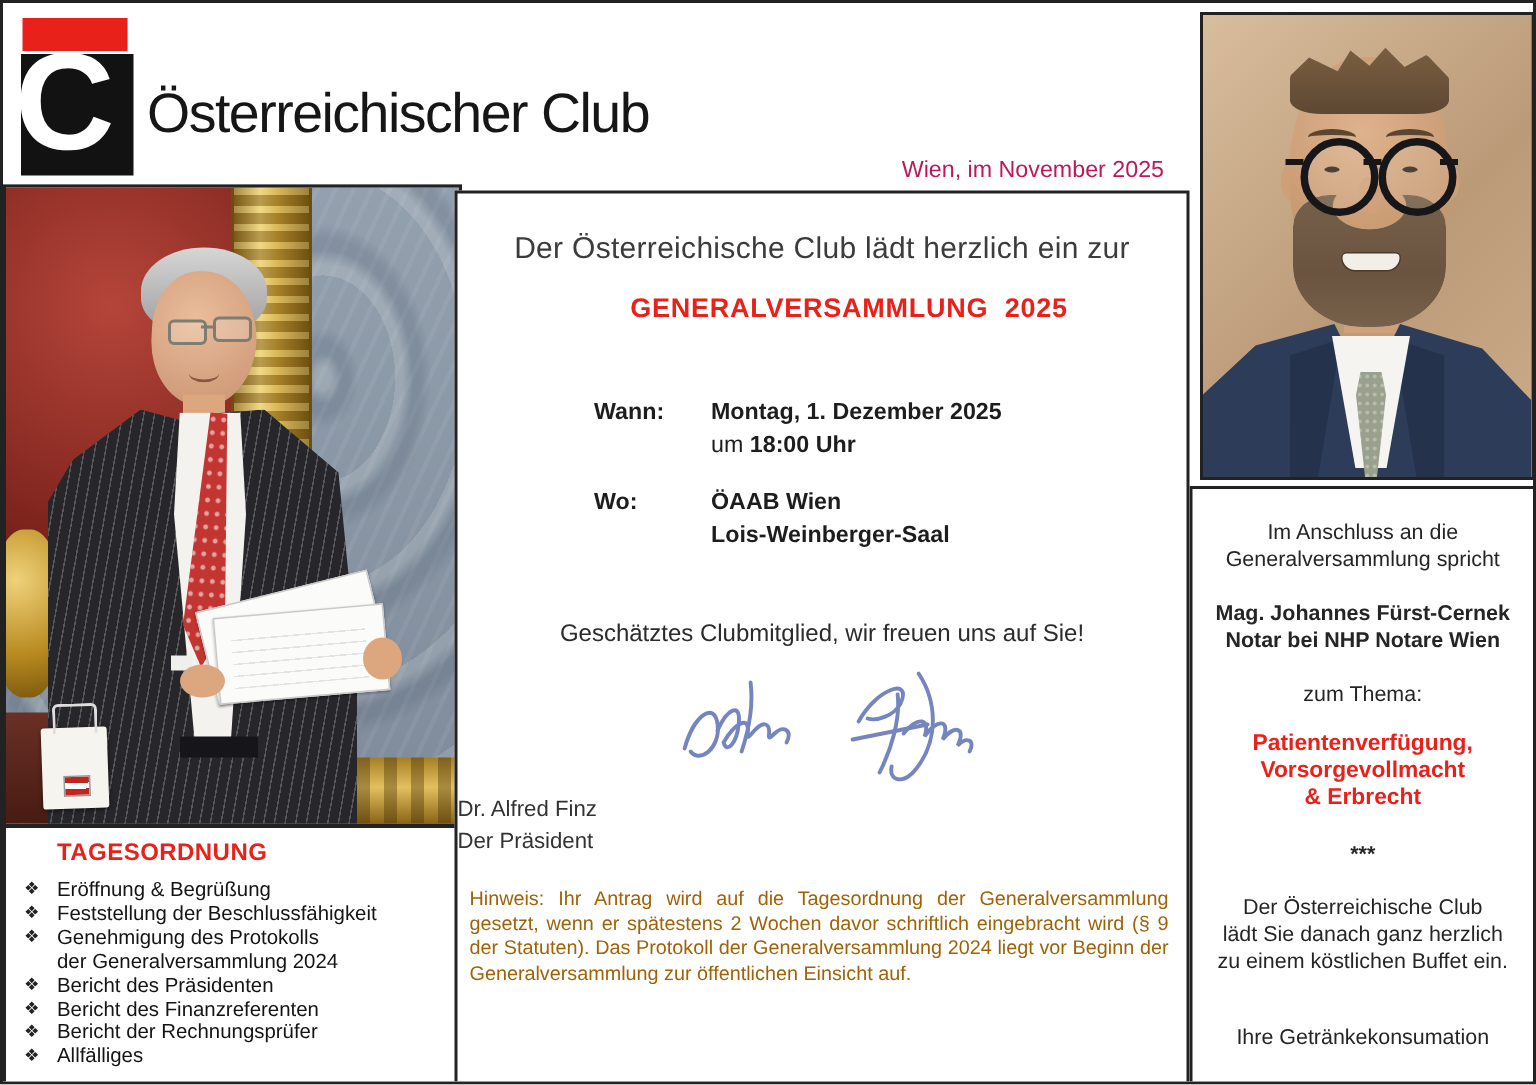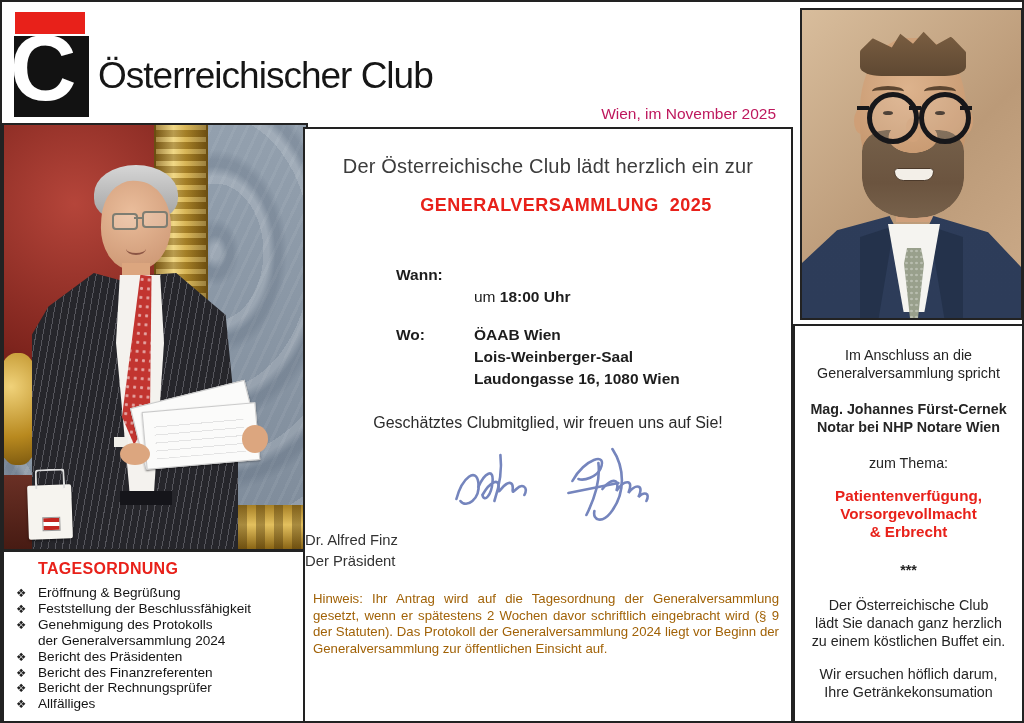--- a/index.html
+++ b/index.html
@@ -190,26 +190,26 @@
       <div class="agenda-row"><span class="b">❖</span><span>Bericht der Rechnungsprüfer</span></div>
       <div class="agenda-row"><span class="b">❖</span><span>Allfälliges</span></div>
     </div>
   </div>
 
   <div class="box center-box">
     <div class="intro">Der Österreichische Club lädt herzlich ein zur</div>
     <div class="gv-title">GENERALVERSAMMLUNG  2025</div>
 
     <div class="sched" style="left:91px;top:137px;">Wann:</div>
+    <div class="sched" style="left:169px;top:137px;">Montag, 1. Dezember 2025</div>
     <div class="sched" style="left:169px;top:159px;"><span class="rg">um </span><span>18:00 Uhr</span></div>
 
     <div class="sched" style="left:91px;top:197px;">Wo:</div>
     <div class="sched" style="left:169px;top:197px;">ÖAAB Wien</div>
     <div class="sched" style="left:169px;top:219px;">Lois-Weinberger-Saal</div>
-    <div class="sched" style="left:169px;top:241px;">Laudongasse 16, 1080 Wien</div>
 
     <div class="greeting">Geschätztes Clubmitglied, wir freuen uns auf Sie!</div>
 
     <svg class="signature" width="240" height="92" viewBox="0 0 240 92">
       <g fill="none" stroke="var(--sig)" stroke-width="2.6" stroke-linecap="round">
         <path d="M14,58 C20,36 34,26 36,42 C38,58 24,68 18,60"></path>
         <path d="M36,46 C42,32 52,26 50,42 C49,54 42,62 40,54 C48,40 58,36 56,48 C55,56 62,40 68,42 C74,44 66,56 74,48 C80,42 86,46 82,54"></path>
         <path d="M58,14 C60,30 56,48 52,60"></path>
         <path d="M130,40 C142,18 166,10 158,28 C154,36 142,40 136,38"></path>
         <path d="M126,52 L176,42"></path>
@@ -259,17 +259,16 @@
     <div class="rline rbold" style="top:75px;">Mag. Johannes Fürst-Cernek</div>
     <div class="rline rbold" style="top:93px;">Notar bei NHP Notare Wien</div>
     <div class="rline" style="top:129px;">zum Thema:</div>
     <div class="rline rred" style="top:161px;">Patientenverfügung,</div>
     <div class="rline rred" style="top:179px;">Vorsorgevollmacht</div>
     <div class="rline rred" style="top:197px;">&amp; Erbrecht</div>
     <div class="rline rbold" style="top:236px;">***</div>
     <div class="rline" style="top:271px;">Der Österreichische Club</div>
     <div class="rline" style="top:289px;">lädt Sie danach ganz herzlich</div>
     <div class="rline" style="top:307px;">zu einem köstlichen Buffet ein.</div>
-    <div class="rline" style="top:340px;">Wir ersuchen höflich darum,</div>
     <div class="rline" style="top:358px;">Ihre Getränkekonsumation</div>
   </div>
 
 </div>
 
 </body></html>

